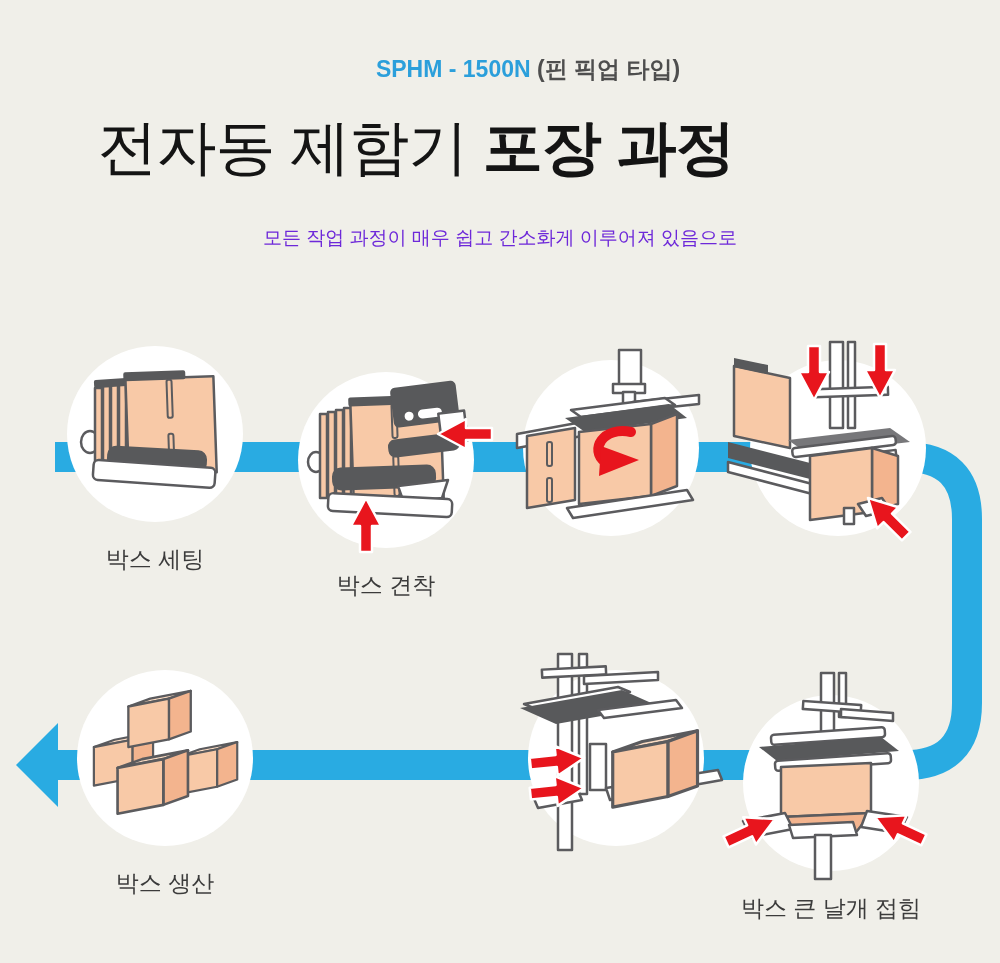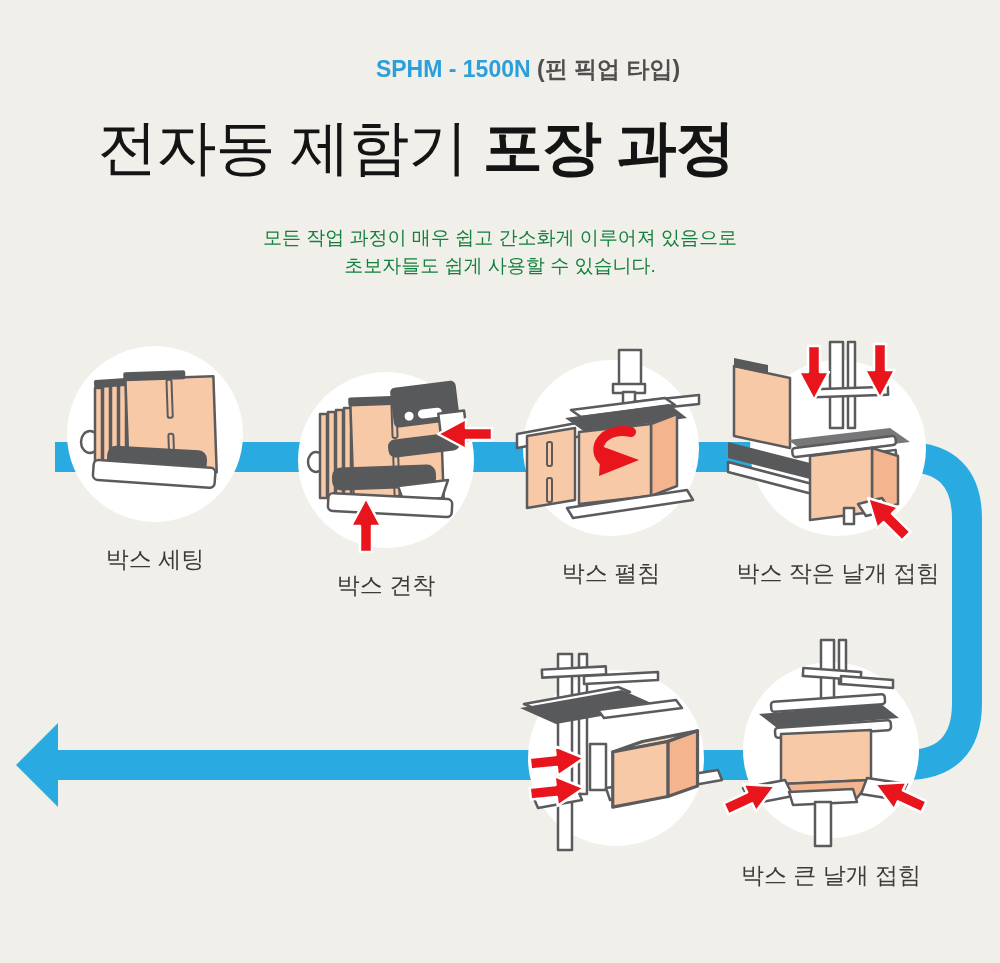--- a/index.html
+++ b/index.html
@@ -17,21 +17,21 @@
   .hdr .model{color:#2b9fdb;}
   .hdr .suffix{color:#4e4e4e;font-weight:600;}
   .title{
     position:absolute;left:0;top:108px;width:832px;margin:0;
     text-align:center;font-size:60px;color:#141414;font-weight:400;
     letter-spacing:-1px;white-space:nowrap;
   }
   .title b{font-weight:800;}
   .sub{
     position:absolute;left:0;top:224px;width:1000px;margin:0;
-    text-align:center;font-size:19px;line-height:28px;color:#15803d;font-weight:400;
+    text-align:center;font-size:19px;line-height:28px;color:#6d28d9;font-weight:400;
   }
   .flow{position:absolute;left:0;top:0;z-index:0;}
   .step{position:absolute;width:220px;height:220px;z-index:1;}
   .step .circle{
     position:absolute;left:22px;top:22px;width:176px;height:176px;
     border-radius:50%;background:#ffffff;
   }
   .step .art{position:absolute;left:0;top:0;overflow:visible;}
   .step .lbl{
     position:absolute;left:-50px;right:-50px;top:220px;
@@ -54,21 +54,21 @@
     </g>
   </defs>
 </svg>
 
 <div class="canvas">
 
   <div class="hdr"><span class="model">SPHM - 1500N</span><span class="suffix"> (핀 픽업 타입)</span></div>
 
   <h1 class="title"><span>전자동 제함기 </span><b>포장 과정</b></h1>
 
-  <p class="sub"><span>모든 작업 과정이 매우 쉽고 간소화게 이루어져 있음으로</span><br><span>초보자들도 쉽게 사용할 수 있습니다.</span></p>
+  <p class="sub"><span>모든 작업 과정이 매우 쉽고 간소화게 이루어져 있음으로</span><br></p>
 
   <svg class="flow" width="1000" height="963" viewBox="0 0 1000 963">
     <path d="M55 457 H905 Q967 457 967 519 V703 Q967 765 905 765 H58" fill="none" stroke="#29abe2" stroke-width="30"></path>
     <polygon points="16,765 58,723 58,807" fill="#29abe2"></polygon>
   </svg>
 
   <div class="step" style="left:45px;top:324px;">
     <div class="circle"></div>
     <svg class="art" width="220" height="220" viewBox="0 0 220 220">
       <g stroke="#5b5b5e" stroke-width="2.5" stroke-linejoin="round">
@@ -143,21 +143,20 @@
         <rect x="46" y="140" width="5" height="24" rx="2" fill="#f8c9a7" stroke-width="2"></rect>
         <polygon points="150,86 176,76 176,148 150,158" fill="#f3b48e"></polygon>
         <polygon points="78,94 150,86 150,158 78,166" fill="#f8c9a7"></polygon>
         <polygon points="66,170 186,152 192,162 72,180" fill="#ffffff"></polygon>
       </g>
       <g>
         <path d="M130 94 C102 88 88 112 104 124" fill="none" stroke="#e8151d" stroke-width="10" stroke-linecap="round"></path>
         <polygon points="100,108 138,122 98,138" fill="#e8151d"></polygon>
       </g>
     </svg>
-    <div class="lbl">박스 펼침</div>
   </div>
 
   <div class="step" style="left:728px;top:338px;">
     <div class="circle"></div>
     <svg class="art" width="220" height="220" viewBox="0 0 220 220">
       <g stroke="#5b5b5e" stroke-width="2.5" stroke-linejoin="round">
         <rect x="102" y="4" width="13" height="86" fill="#ffffff"></rect>
         <rect x="120" y="4" width="7" height="86" fill="#ffffff"></rect>
         <rect x="86" y="50" width="74" height="8" fill="#ffffff" transform="rotate(-2 123 54)"></rect>
         <polygon points="6,28 62,40 62,110 6,98" fill="#f8c9a7"></polygon>
@@ -169,23 +168,32 @@
         <rect x="150" y="113" width="18" height="7" fill="#ffffff" transform="rotate(-7 159 116)"></rect>
         <polygon points="144,110 170,118 170,166 144,174" fill="#f3b48e"></polygon>
         <polygon points="82,118 144,110 144,174 82,182" fill="#f8c9a7"></polygon>
         <polygon points="130,166 154,160 162,172 138,178" fill="#ffffff"></polygon>
         <rect x="116" y="170" width="10" height="16" fill="#ffffff"></rect>
       </g>
       <use href="#ar" transform="translate(86,62) rotate(90) translate(-54,-15)"></use>
       <use href="#ar" transform="translate(152,60) rotate(90) translate(-54,-15)"></use>
       <use href="#ar" transform="translate(140,160) rotate(-135) translate(-54,-15)"></use>
     </svg>
-    <div class="lbl">박스 작은 날개 접힘</div>
-  </div>
-
+  </div>
+
+  <div class="step" style="left:55px;top:648px;">
+    <div class="circle"></div>
+    <svg class="art" width="220" height="220" viewBox="0 0 220 220">
+      <use href="#obox" transform="translate(30,74) scale(0.74)"></use>
+      <use href="#obox" transform="translate(116,84) scale(0.72)"></use>
+      <use href="#obox" transform="translate(64,32) scale(0.78)"></use>
+      <use href="#obox" transform="translate(52,90) scale(0.88)"></use>
+    </svg>
+    <div class="lbl">박스 생산</div>
+  </div>
 
 
   <div class="step" style="left:506px;top:648px;">
     <div class="circle"></div>
     <svg class="art" width="220" height="220" viewBox="0 0 220 220">
       <g stroke="#5b5b5e" stroke-width="2.5" stroke-linejoin="round">
         <rect x="52" y="6" width="14" height="196" fill="#ffffff"></rect>
         <rect x="73" y="6" width="8" height="140" fill="#ffffff"></rect>
         <rect x="36" y="20" width="64" height="8" fill="#ffffff" transform="rotate(-3 68 24)"></rect>
         <polygon points="78,28 152,24 152,32 78,36" fill="#ffffff"></polygon>
@@ -195,21 +203,21 @@
         <rect x="84" y="96" width="16" height="46" fill="#ffffff"></rect>
         <polygon points="100,140 212,122 216,132 104,152" fill="#ffffff"></polygon>
         <polygon points="26,146 70,138 76,152 32,160" fill="#ffffff"></polygon>
       </g>
       <use href="#obox" transform="translate(94,68) scale(1.06)"></use>
       <use href="#ar" transform="translate(78,110) rotate(-6) translate(-54,-15)"></use>
       <use href="#ar" transform="translate(78,140) rotate(-6) translate(-54,-15)"></use>
     </svg>
   </div>
 
-  <div class="step" style="left:721px;top:640px;">
+  <div class="step" style="left:721px;top:673px;">
     <div class="circle"></div>
     <svg class="art" width="220" height="220" viewBox="0 0 220 220">
       <g stroke="#5b5b5e" stroke-width="2.5" stroke-linejoin="round">
         <rect x="100" y="0" width="13" height="64" fill="#ffffff"></rect>
         <rect x="118" y="0" width="7" height="44" fill="#ffffff"></rect>
         <rect x="82" y="30" width="58" height="8" fill="#ffffff" transform="rotate(4 111 34)"></rect>
         <polygon points="120,36 172,40 172,48 120,44" fill="#ffffff"></polygon>
         <rect x="50" y="58" width="114" height="10" rx="3" fill="#ffffff" transform="rotate(-4 107 63)"></rect>
         <polygon points="38,74 160,64 178,78 56,88" fill="#58595b" stroke="none"></polygon>
         <rect x="54" y="84" width="116" height="10" rx="3" fill="#ffffff" transform="rotate(-4 112 89)"></rect>

